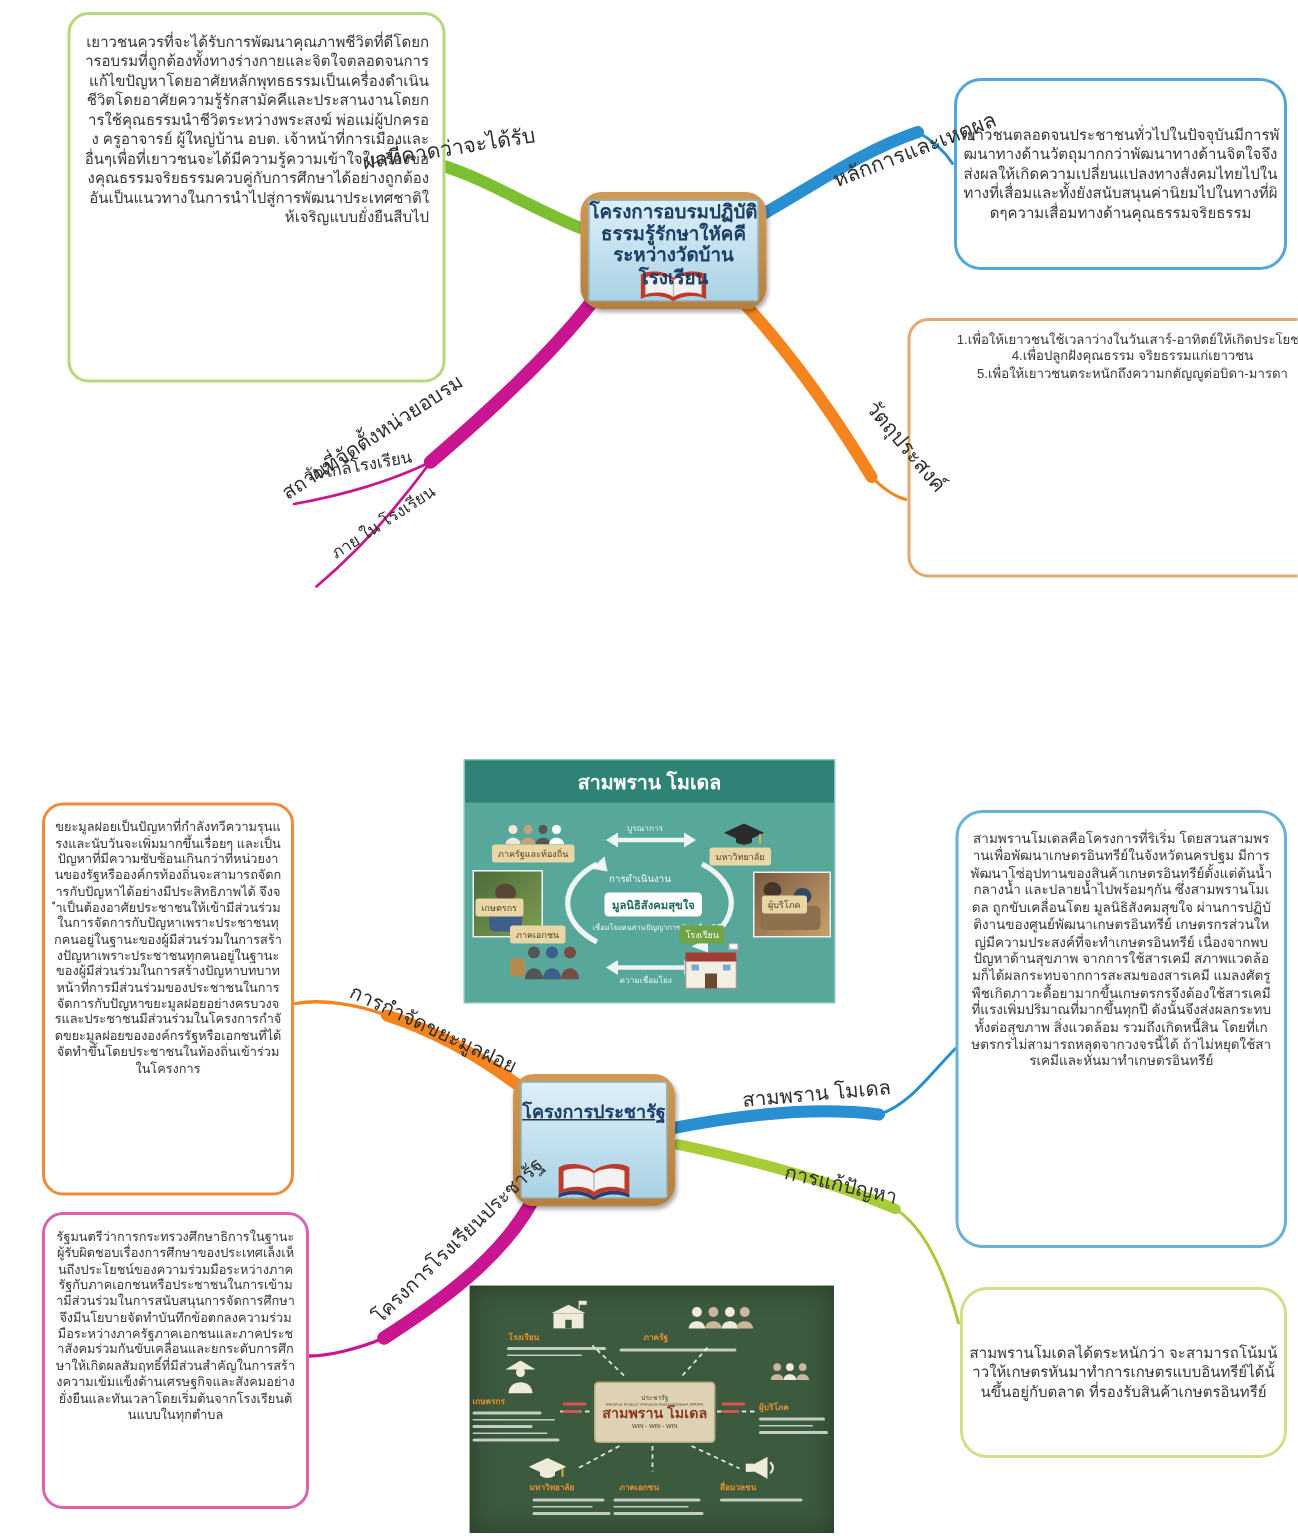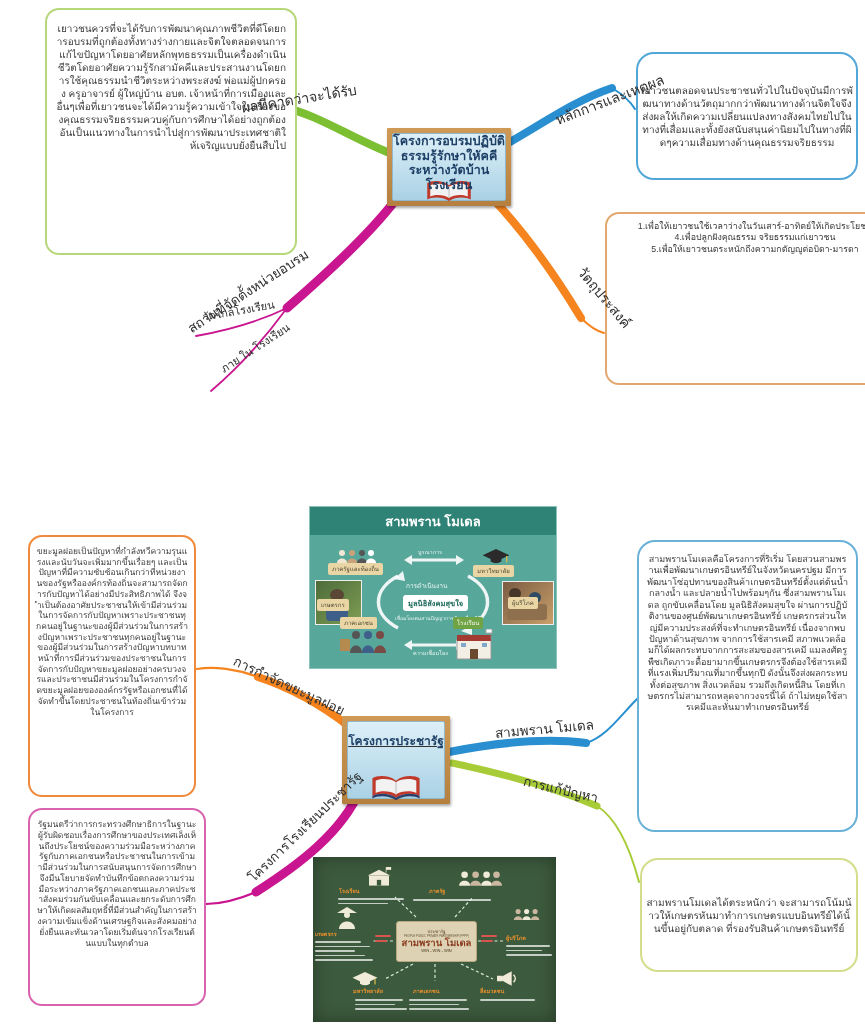--- a/index.html
+++ b/index.html
@@ -14,21 +14,21 @@
   .b-green{border-color:#b6d77a;text-align:right;}
   .b-blue{border-color:#53a7d8;border-radius:18px;}
   .b-tan{border-color:#e3a86f;}
   .b-orange{border-color:#ef8a3d;}
   .b-magenta{border-color:#d863ae;}
   .b-blue2{border-color:#6ab1d8;border-radius:18px;}
   .b-lime{border-color:#d3dd8a;border-radius:18px;}
   
   .lbl{position:absolute;white-space:nowrap;color:#2e2e2e;transform-origin:left top;font-weight:500;}
   
-  .board{position:absolute;background:linear-gradient(#cf9a55,#b5803f);border-radius:1px;
+  .board{position:absolute;background:linear-gradient(#cf9a55,#b5803f);border-radius:14px;
          padding:5px;box-sizing:border-box;box-shadow:1px 2px 3px rgba(0,0,0,.35);}
   .board-in{width:100%;height:100%;background:linear-gradient(#ddeff8,#a9d2e5);
             border-radius:2px;border:1px solid #8fb8cc;box-sizing:border-box;
             display:flex;flex-direction:column;align-items:center;justify-content:flex-start;
             text-align:center;font-weight:bold;color:#1d3f66;position:relative;}
   .board1-line{font-size:12.5px;line-height:1.17;position:relative;z-index:2;}
   .book{position:absolute;z-index:1;}
   
   .teal{position:absolute;left:310px;top:507px;width:246px;height:161px;background:#57a79a;
         box-shadow:0 0 0 1px #8cc3ba;}

